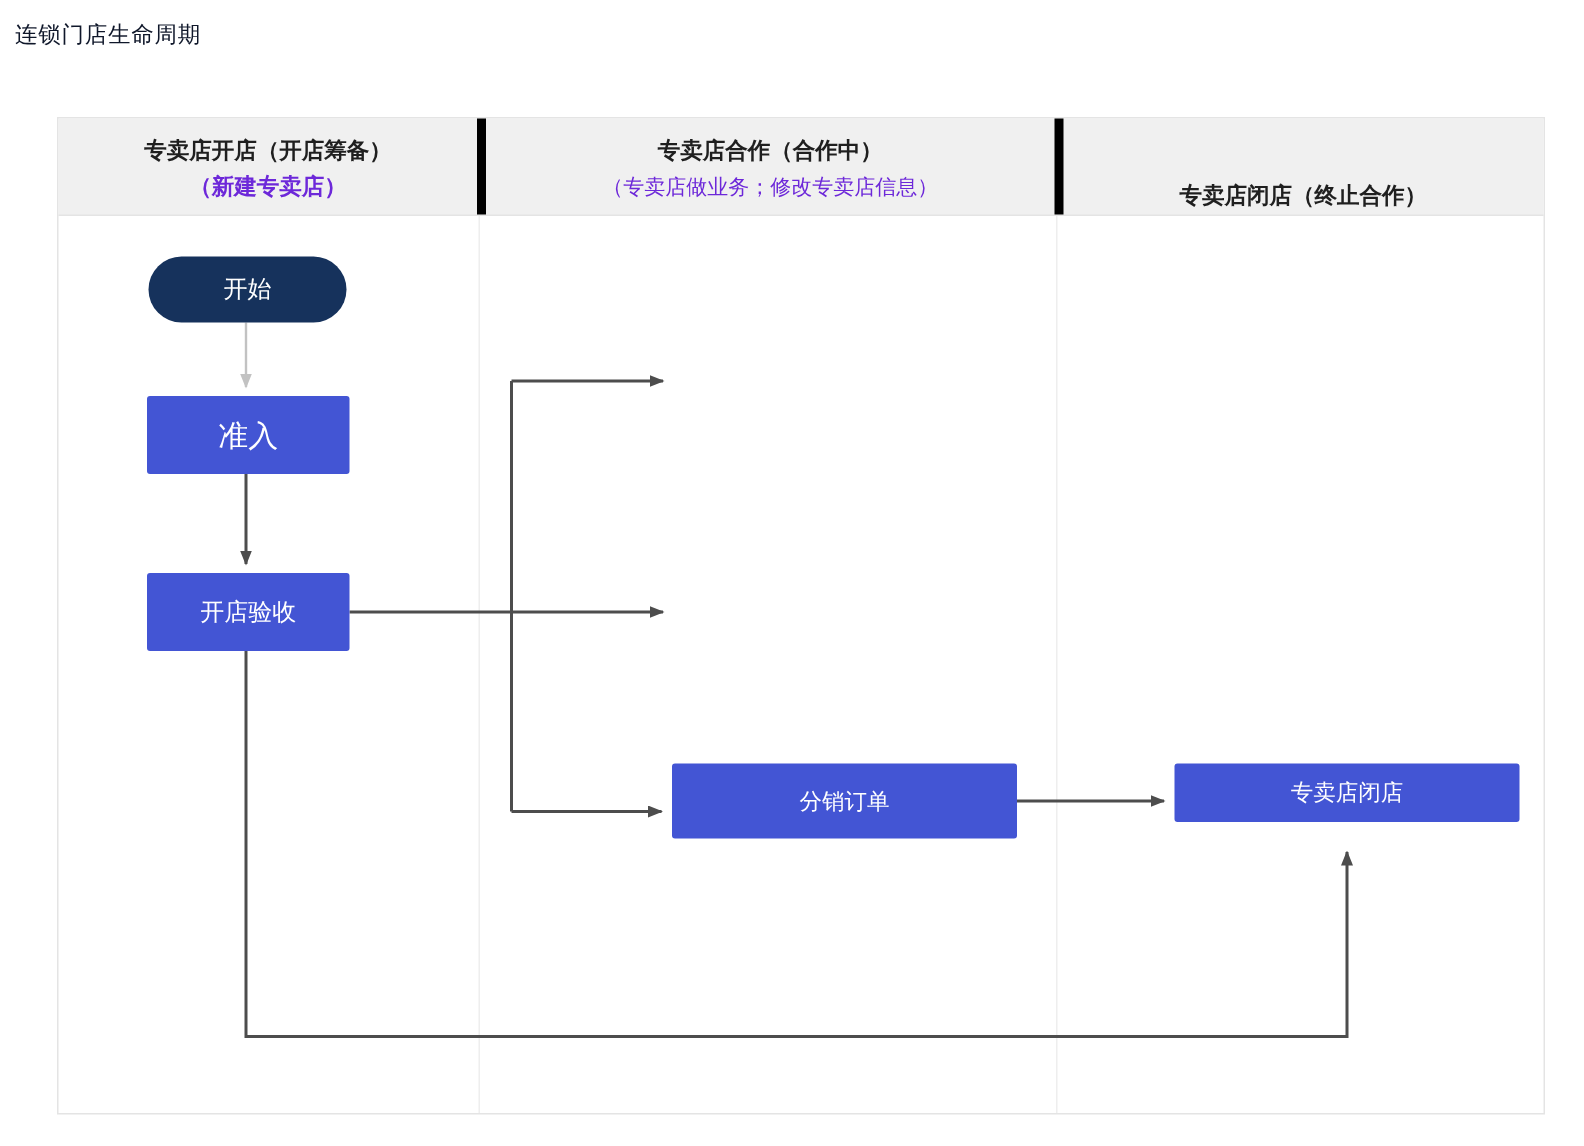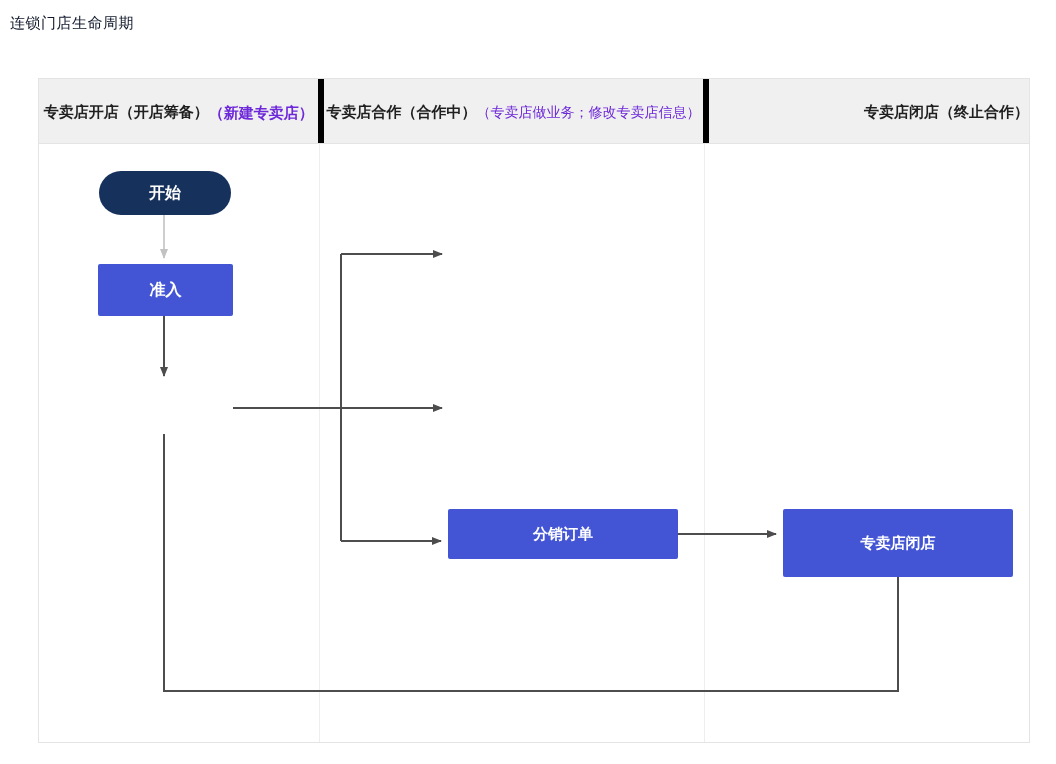--- a/index.html
+++ b/index.html
@@ -20,21 +20,21 @@
     width: 992px; height: 665px;
     border: 1px solid var(--border, #e4e4e4);
     background: #ffffff;
   }
   .lane-headers {
     display: flex; height: 65px;
     background: var(--header-bg, #f0f0f0);
     border-bottom: 1px solid var(--border, #e4e4e4);
   }
   .lane-header {
-    display: flex; flex-direction: row; justify-content: center; align-items: center;
+    display: flex; flex-direction: column; justify-content: center; align-items: center;
     padding-top: 2px;
   }
   .lane-header + .lane-header { border-left: 6px solid #000000; }
   .lane-header.c1 { width: 280px; }
   .lane-header.c2 { width: 385px; }
   .lane-header.c3 { width: 327px; justify-content: flex-end; }
   .lane-title { font-size: 15px; font-weight: 700; color: #1f1f1f; line-height: 24px; }
   .lane-subtitle { font-size: 14px; font-weight: 400; color: #6d28d9; line-height: 23px; }
   .lane-header.c1 .lane-subtitle { font-weight: 700; font-size: 15px; }
   .lane-body { position: relative; width: 990px; height: 598px; }
@@ -42,31 +42,31 @@
     position: absolute; top: 0; width: 1px; height: 100%;
     background: var(--divider, #eeeeee);
   }
   .lane-divider.d1 { left: 280px; }
   .lane-divider.d2 { left: 665px; }
   svg.edges { position: absolute; left: 0; top: 0; width: 992px; height: 598px; }
   .edge { stroke: var(--edge, #4d4d4d); stroke-width: 2; fill: none; }
   .edge-light { stroke: var(--edge-light, #c2c2c2); stroke-width: 1.6; fill: none; }
   .node {
     position: absolute; display: flex; align-items: center; justify-content: center;
-    color: #ffffff; font-weight: 700; text-align: left;
+    color: #ffffff; font-weight: 400; text-align: left;
   }
   .node-start {
     left: 60px; top: 27px; width: 132px; height: 44px;
     background: var(--start-fill, #16325c); border-radius: 22px; font-size: 16px;
   }
   .node-rect { background: var(--process-fill, #4355d4); border-radius: 2px; font-size: 15px; }
-  .node-admission  { left: 59px;  top: 120px; width: 135px; height: 52px; font-size: 16px; }
+  .node-admission  { left: 59px;  top: 120px; width: 135px; height: 52px; font-size: 20px; }
   .node-acceptance { left: 59px;  top: 238px; width: 135px; height: 52px; font-size: 16px; }
   .node-upgrade    { left: 409px; top: 365px; width: 230px; height: 50px; }
-  .node-close      { left: 744px; top: 365px; width: 230px; height: 68px; }
+  .node-close      { left: 744px; top: 365px; width: 230px; height: 39px; }
   .node-doc {
     background: transparent; font-size: 15px;
     flex-direction: column; line-height: 26px; padding-bottom: 12px;
   }
   .node-visit { left: 410px; top: 60px;  width: 230px; height: 97px; }
   .node-order { left: 410px; top: 217px; width: 230px; height: 97px; }
   .doc-bg {
     position: absolute; left: 0; top: 0; width: 100%; height: 100%; z-index: -1;
   }
   .doc-bg path { fill: var(--document-fill, #2287e9); }
@@ -116,20 +116,23 @@
     </svg>
 
     <div class="node node-start">
       <span>开始</span>
     </div>
 
     <div class="node node-rect node-admission">
       <span>准入</span>
     </div>
 
+    <div class="node node-rect node-acceptance">
+      <span>开店验收</span>
+    </div>
 
     <div class="node node-doc node-visit">
       <svg class="doc-bg" viewBox="0 0 230 97" preserveAspectRatio="none" aria-hidden="true">
         <path d="M0,5 Q0,0 5,0 L225,0 Q230,0 230,5 L230,76 C215,90 185,99 140,96 C95,93 45,86 0,91 Z"></path>
       </svg>
       <div class="doc-line">拜访</div>
       <div class="doc-line">（专卖店专有拜访任务）</div>
     </div>
 
     <div class="node node-doc node-order">

